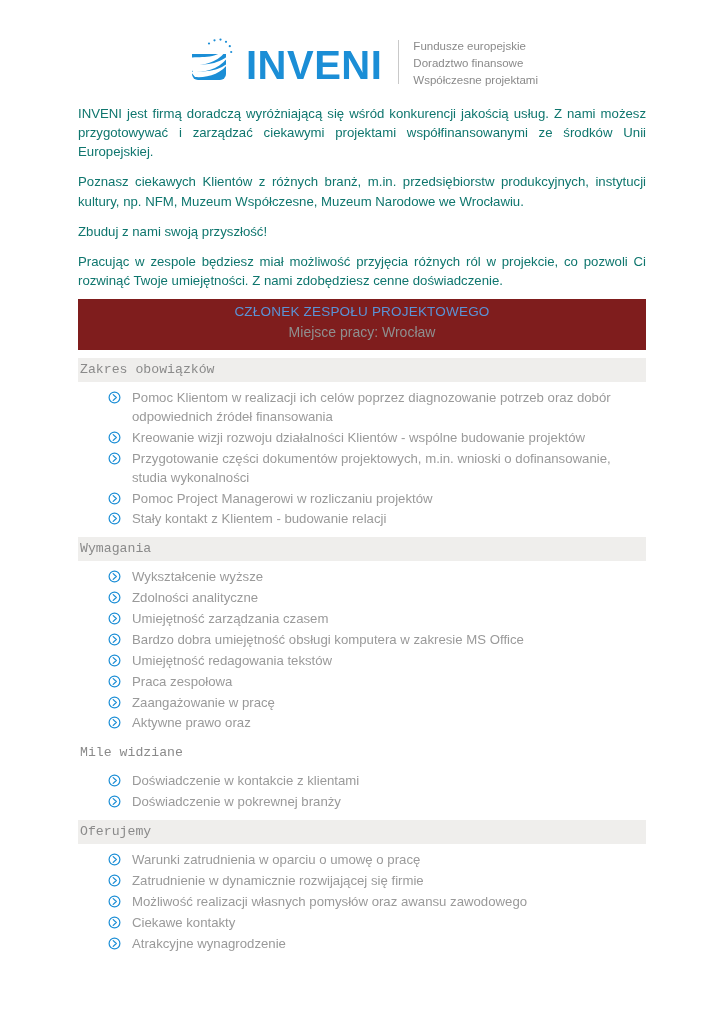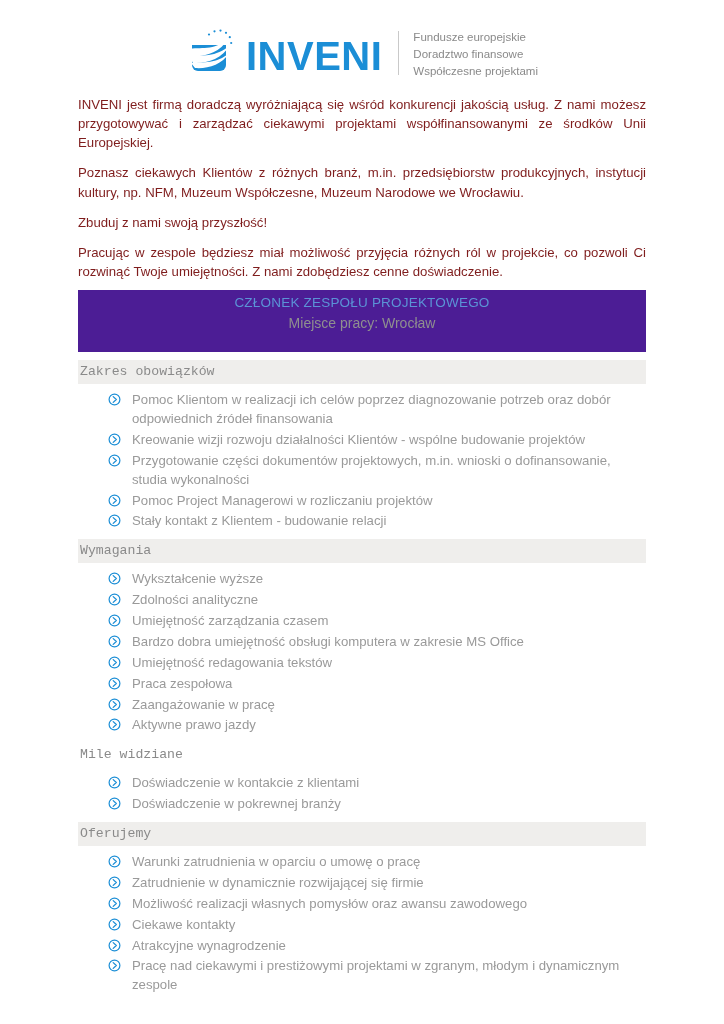--- a/index.html
+++ b/index.html
@@ -18,21 +18,21 @@
   }
   .page {
     width: 724px;
     height: 1024px;
     padding: 0 78px;
     position: relative;
   }
 
   
   .header {
-    padding-top: 25px;
+    padding-top: 34px;
     padding-bottom: 14px;
     display: flex;
     align-items: center;
     justify-content: center;
   }
   .logo-block {
     display: flex;
     align-items: center;
     gap: 0px;
   }
@@ -64,29 +64,29 @@
     color: #8a8a8a;
     padding-top: 3px;
   }
   .logo-tagline div { white-space: nowrap; }
 
   
   p.para {
     margin: 0 0 11px 0;
     font-size: 13.2px;
     line-height: 1.45;
-    color: #7f1d1d;
+    color: #0f766e;
     text-align: justify;
   }
   p.para.last { margin-bottom: 9px; }
 
   
   .title-band {
-    background: #4c1d95;
-    padding: 5px 0 21px 0;
+    background: #7f1d1d;
+    padding: 5px 0 10px 0;
     text-align: center;
     margin-bottom: 0px;
   }
   .job-title {
     color: #5b93d6;
     font-size: 13.5px;
     letter-spacing: 0.2px;
     margin: 0 0 5px 0;
   }
   .job-location {
@@ -229,21 +229,21 @@
               <circle cx="6.5" cy="6.5" r="5.4" fill="none" stroke="#1b8ed6" stroke-width="1.2"></circle>
               <path d="M5.2 3.6 L8.3 6.5 L5.2 9.4" fill="none" stroke="#1b8ed6" stroke-width="1.3" stroke-linecap="round" stroke-linejoin="round"></path>
             </svg></span><span>Praca zespołowa</span></li>
         <li><span class="bullet-icon"><svg width="13" height="13" viewBox="0 0 13 13" aria-hidden="true">
               <circle cx="6.5" cy="6.5" r="5.4" fill="none" stroke="#1b8ed6" stroke-width="1.2"></circle>
               <path d="M5.2 3.6 L8.3 6.5 L5.2 9.4" fill="none" stroke="#1b8ed6" stroke-width="1.3" stroke-linecap="round" stroke-linejoin="round"></path>
             </svg></span><span>Zaangażowanie w pracę</span></li>
         <li><span class="bullet-icon"><svg width="13" height="13" viewBox="0 0 13 13" aria-hidden="true">
               <circle cx="6.5" cy="6.5" r="5.4" fill="none" stroke="#1b8ed6" stroke-width="1.2"></circle>
               <path d="M5.2 3.6 L8.3 6.5 L5.2 9.4" fill="none" stroke="#1b8ed6" stroke-width="1.3" stroke-linecap="round" stroke-linejoin="round"></path>
-            </svg></span><span>Aktywne prawo jazdy</span></li>
+            </svg></span><span>Aktywne prawo oraz</span></li>
       </ul>
       <div class="section-head plain">Mile widziane</div>
       <ul class="bullets">
         <li><span class="bullet-icon"><svg width="13" height="13" viewBox="0 0 13 13" aria-hidden="true">
               <circle cx="6.5" cy="6.5" r="5.4" fill="none" stroke="#1b8ed6" stroke-width="1.2"></circle>
               <path d="M5.2 3.6 L8.3 6.5 L5.2 9.4" fill="none" stroke="#1b8ed6" stroke-width="1.3" stroke-linecap="round" stroke-linejoin="round"></path>
             </svg></span><span>Doświadczenie w kontakcie z klientami</span></li>
         <li><span class="bullet-icon"><svg width="13" height="13" viewBox="0 0 13 13" aria-hidden="true">
               <circle cx="6.5" cy="6.5" r="5.4" fill="none" stroke="#1b8ed6" stroke-width="1.2"></circle>
               <path d="M5.2 3.6 L8.3 6.5 L5.2 9.4" fill="none" stroke="#1b8ed6" stroke-width="1.3" stroke-linecap="round" stroke-linejoin="round"></path>
@@ -264,21 +264,17 @@
               <path d="M5.2 3.6 L8.3 6.5 L5.2 9.4" fill="none" stroke="#1b8ed6" stroke-width="1.3" stroke-linecap="round" stroke-linejoin="round"></path>
             </svg></span><span>Możliwość realizacji własnych pomysłów oraz awansu zawodowego</span></li>
         <li><span class="bullet-icon"><svg width="13" height="13" viewBox="0 0 13 13" aria-hidden="true">
               <circle cx="6.5" cy="6.5" r="5.4" fill="none" stroke="#1b8ed6" stroke-width="1.2"></circle>
               <path d="M5.2 3.6 L8.3 6.5 L5.2 9.4" fill="none" stroke="#1b8ed6" stroke-width="1.3" stroke-linecap="round" stroke-linejoin="round"></path>
             </svg></span><span>Ciekawe kontakty</span></li>
         <li><span class="bullet-icon"><svg width="13" height="13" viewBox="0 0 13 13" aria-hidden="true">
               <circle cx="6.5" cy="6.5" r="5.4" fill="none" stroke="#1b8ed6" stroke-width="1.2"></circle>
               <path d="M5.2 3.6 L8.3 6.5 L5.2 9.4" fill="none" stroke="#1b8ed6" stroke-width="1.3" stroke-linecap="round" stroke-linejoin="round"></path>
             </svg></span><span>Atrakcyjne wynagrodzenie</span></li>
-        <li><span class="bullet-icon"><svg width="13" height="13" viewBox="0 0 13 13" aria-hidden="true">
-              <circle cx="6.5" cy="6.5" r="5.4" fill="none" stroke="#1b8ed6" stroke-width="1.2"></circle>
-              <path d="M5.2 3.6 L8.3 6.5 L5.2 9.4" fill="none" stroke="#1b8ed6" stroke-width="1.3" stroke-linecap="round" stroke-linejoin="round"></path>
-            </svg></span><span>Pracę nad ciekawymi i prestiżowymi projektami w zgranym, młodym i dynamicznym zespole</span></li>
       </ul>
     </div>
 
 
 </div>
 
 </body></html>

